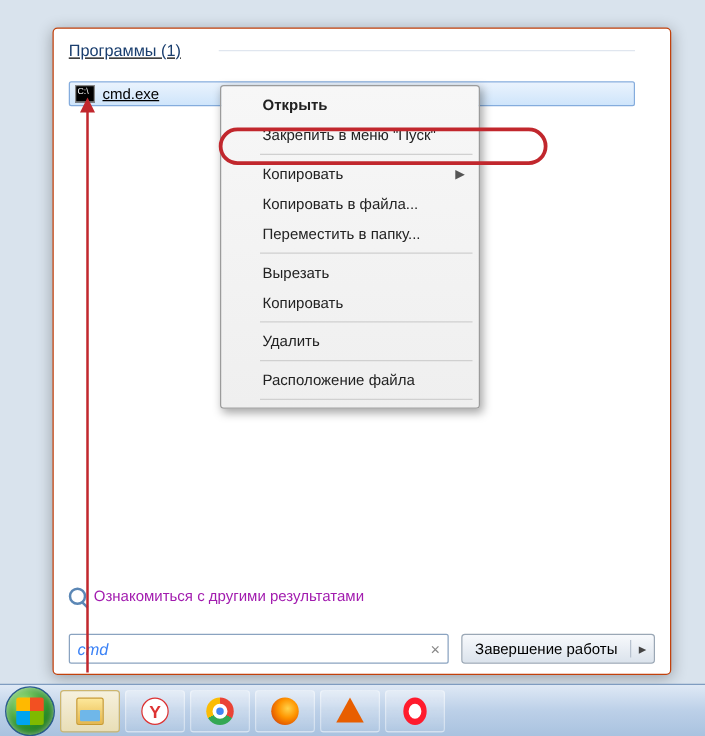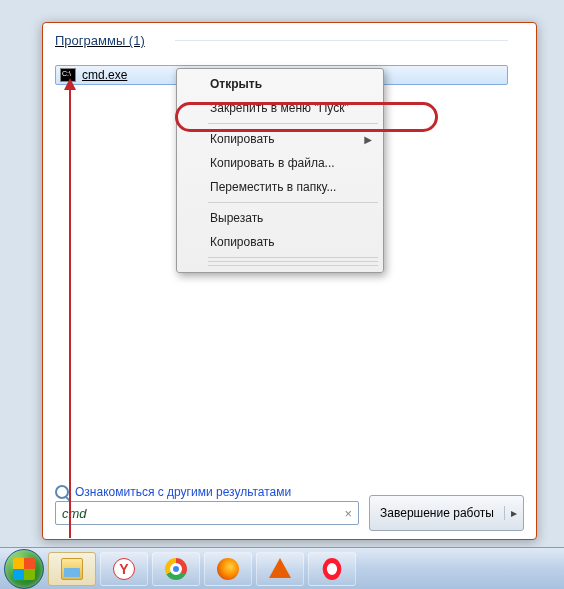--- a/index.html
+++ b/index.html
@@ -15,29 +15,29 @@
   .section-header { color: #1a3e6e; font-size: 13px; margin-bottom: 6px; }
   .section-line { border: none; border-top: 1px solid #e0e6ef; margin-bottom: 4px; margin-left: 120px; margin-top:-14px;}
   .program-item {
     display: flex; align-items: center; gap: 6px; padding: 2px 4px;
     background: linear-gradient(#eaf3fd,#cfe5fb); border: 1px solid #84acdd; border-radius: 2px; margin-top: 24px;
   }
   .cmd-icon { width: 16px; height: 14px; background: #000; border: 1px solid #888; position: relative; }
   .cmd-icon::before { content: "C:\\"; color: #fff; font-size: 7px; position: absolute; top: 1px; left: 1px; }
   .program-label { color: #000; }
   
-  .more-results { position: absolute; bottom: 40px; left: 12px; display: flex; align-items: center; gap: 6px; color: #1d4ed8; cursor: pointer; }
+  .more-results { position: absolute; bottom: 55px; left: 12px; display: flex; align-items: center; gap: 6px; color: #a21caf; cursor: pointer; }
   .magnifier { width: 14px; height: 14px; border: 2px solid #5b87b5; border-radius: 50%; position: relative; }
   .magnifier::after { content: ""; position: absolute; width: 6px; height: 2px; background: #5b87b5; bottom: -3px; right: -4px; transform: rotate(45deg); }
   
   .bottom-row { position: absolute; bottom: 8px; left: 12px; right: 12px; display: flex; gap: 10px; align-items: center; }
   .search-box { flex: 1; display: flex; align-items: center; border: 1px solid #8aa3c0; border-radius: 2px; background: #fff; height: 24px; padding: 0 6px; }
-  .search-box input { border: none; outline: none; flex: 1; font-style: italic; color: #14532d; font-size: 13px; background: transparent; }
+  .search-box input { border: none; outline: none; flex: 1; font-style: italic; color: #3b82f6; font-size: 13px; background: transparent; }
   .clear-x { color: #888; cursor: pointer; font-size: 13px; }
-  .shutdown-btn { display: flex; align-items: center; height: 36px; border: 1px solid #9aa7b5; border-radius: 3px; background: linear-gradient(#f7f9fc,#dbe3ec); }
+  .shutdown-btn { display: flex; align-items: center; height: 24px; border: 1px solid #9aa7b5; border-radius: 3px; background: linear-gradient(#f7f9fc,#dbe3ec); }
   .shutdown-btn span.lbl { padding: 0 10px; }
   .shutdown-arrow { border-left: 1px solid #b8c2cf; padding: 0 6px; color: #444; }
   
   .context-menu {
     position: absolute; top: 68px; left: 176px; width: 208px;
     background: linear-gradient(#f7f7f7,#efefef); border: 1px solid #9b9b9b; border-radius: 3px; box-shadow: 2px 3px 8px rgba(0,0,0,0.35);
     padding: 3px;
   }
   .ctx-item { display: flex; align-items: center; padding: 5px 8px 5px 30px; position: relative; color: #222; cursor: default; }
   .ctx-item.bold { font-weight: bold; }
@@ -125,21 +125,27 @@
       <span>Переместить в папку...</span>
     </div>
   <hr class="ctx-sep">
   <div class="ctx-item">
       <span>Вырезать</span>
     </div>
   <div class="ctx-item">
       <span>Копировать</span>
     </div>
   <hr class="ctx-sep">
+  <div class="ctx-item">
+      <span>Удалить</span>
+    </div>
   <hr class="ctx-sep">
+  <div class="ctx-item">
+      <span>Расположение файла</span>
+    </div>
   <hr class="ctx-sep">
 </div>
 
 <div class="highlight-oval"></div>
 <div class="red-arrow"></div>
 
 <div class="taskbar">
   <div class="start-orb"></div>
   <div class="tb-btn active">
       <div class="tb-icon explorer-icon"></div>

